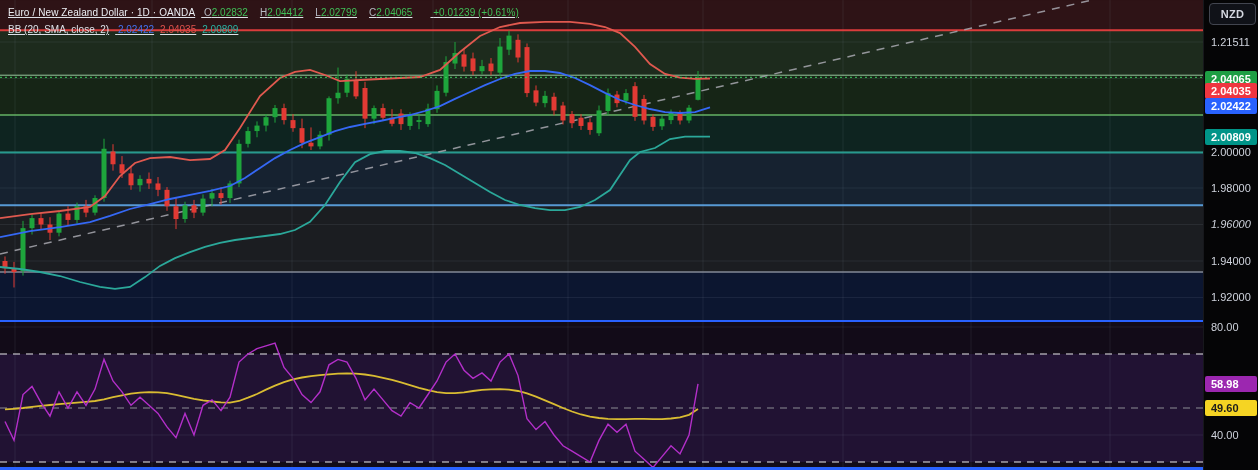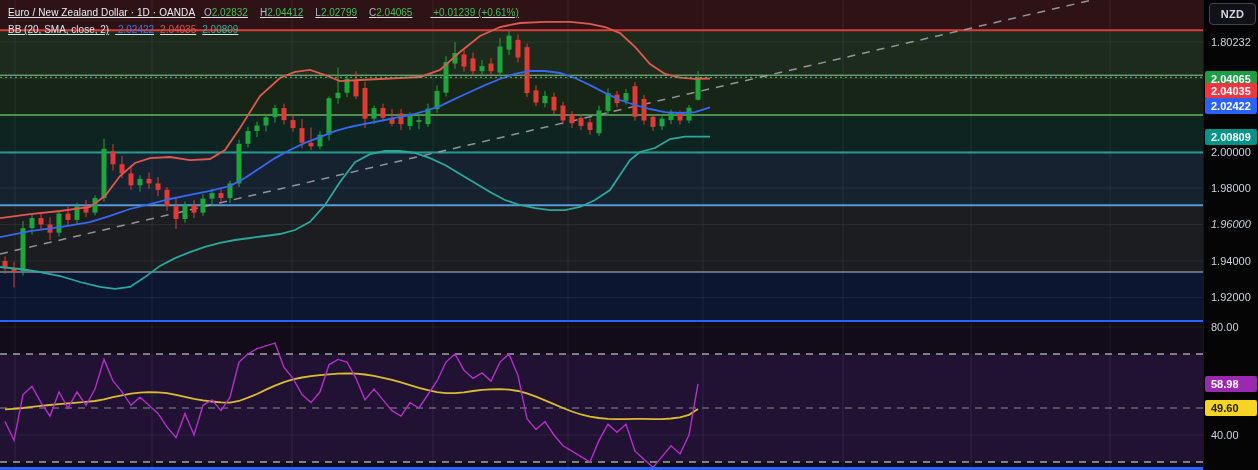--- a/index.html
+++ b/index.html
@@ -250,21 +250,21 @@
       </div>
     </div>
 
 
     <div id="pane-separator"></div>
     <div id="bottom-separator"></div>
   </div>
 
   <div id="axis">
     <div id="currency-button">NZD</div>
-  <div class="ax-label" style="top: 35px;">1.80232</div>
+  <div class="ax-label" style="top: 35px;">1.21511</div>
       <div class="ax-label" style="top: 145px;">2.00000</div>
       <div class="ax-label" style="top: 181px;">1.98000</div>
       <div class="ax-label" style="top: 217px; font-style: italic;">1.96000</div>
       <div class="ax-label" style="top: 254px;">1.94000</div>
       <div class="ax-label" style="top: 290px;">1.92000</div>
       <div class="ax-label" style="top: 320px;">80.00</div>
       <div class="ax-label" style="top: 428px; text-align: center;">40.00</div>
       <div class="badge" style="top: 71px; background: rgb(30, 158, 68); color: rgb(255, 255, 255);">2.04065</div>
       <div class="badge" style="top: 83px; background: rgb(239, 54, 64); color: rgb(255, 255, 255);">2.04035</div>
       <div class="badge" style="top: 98px; background: rgb(41, 98, 255); color: rgb(255, 255, 255);">2.02422</div>

